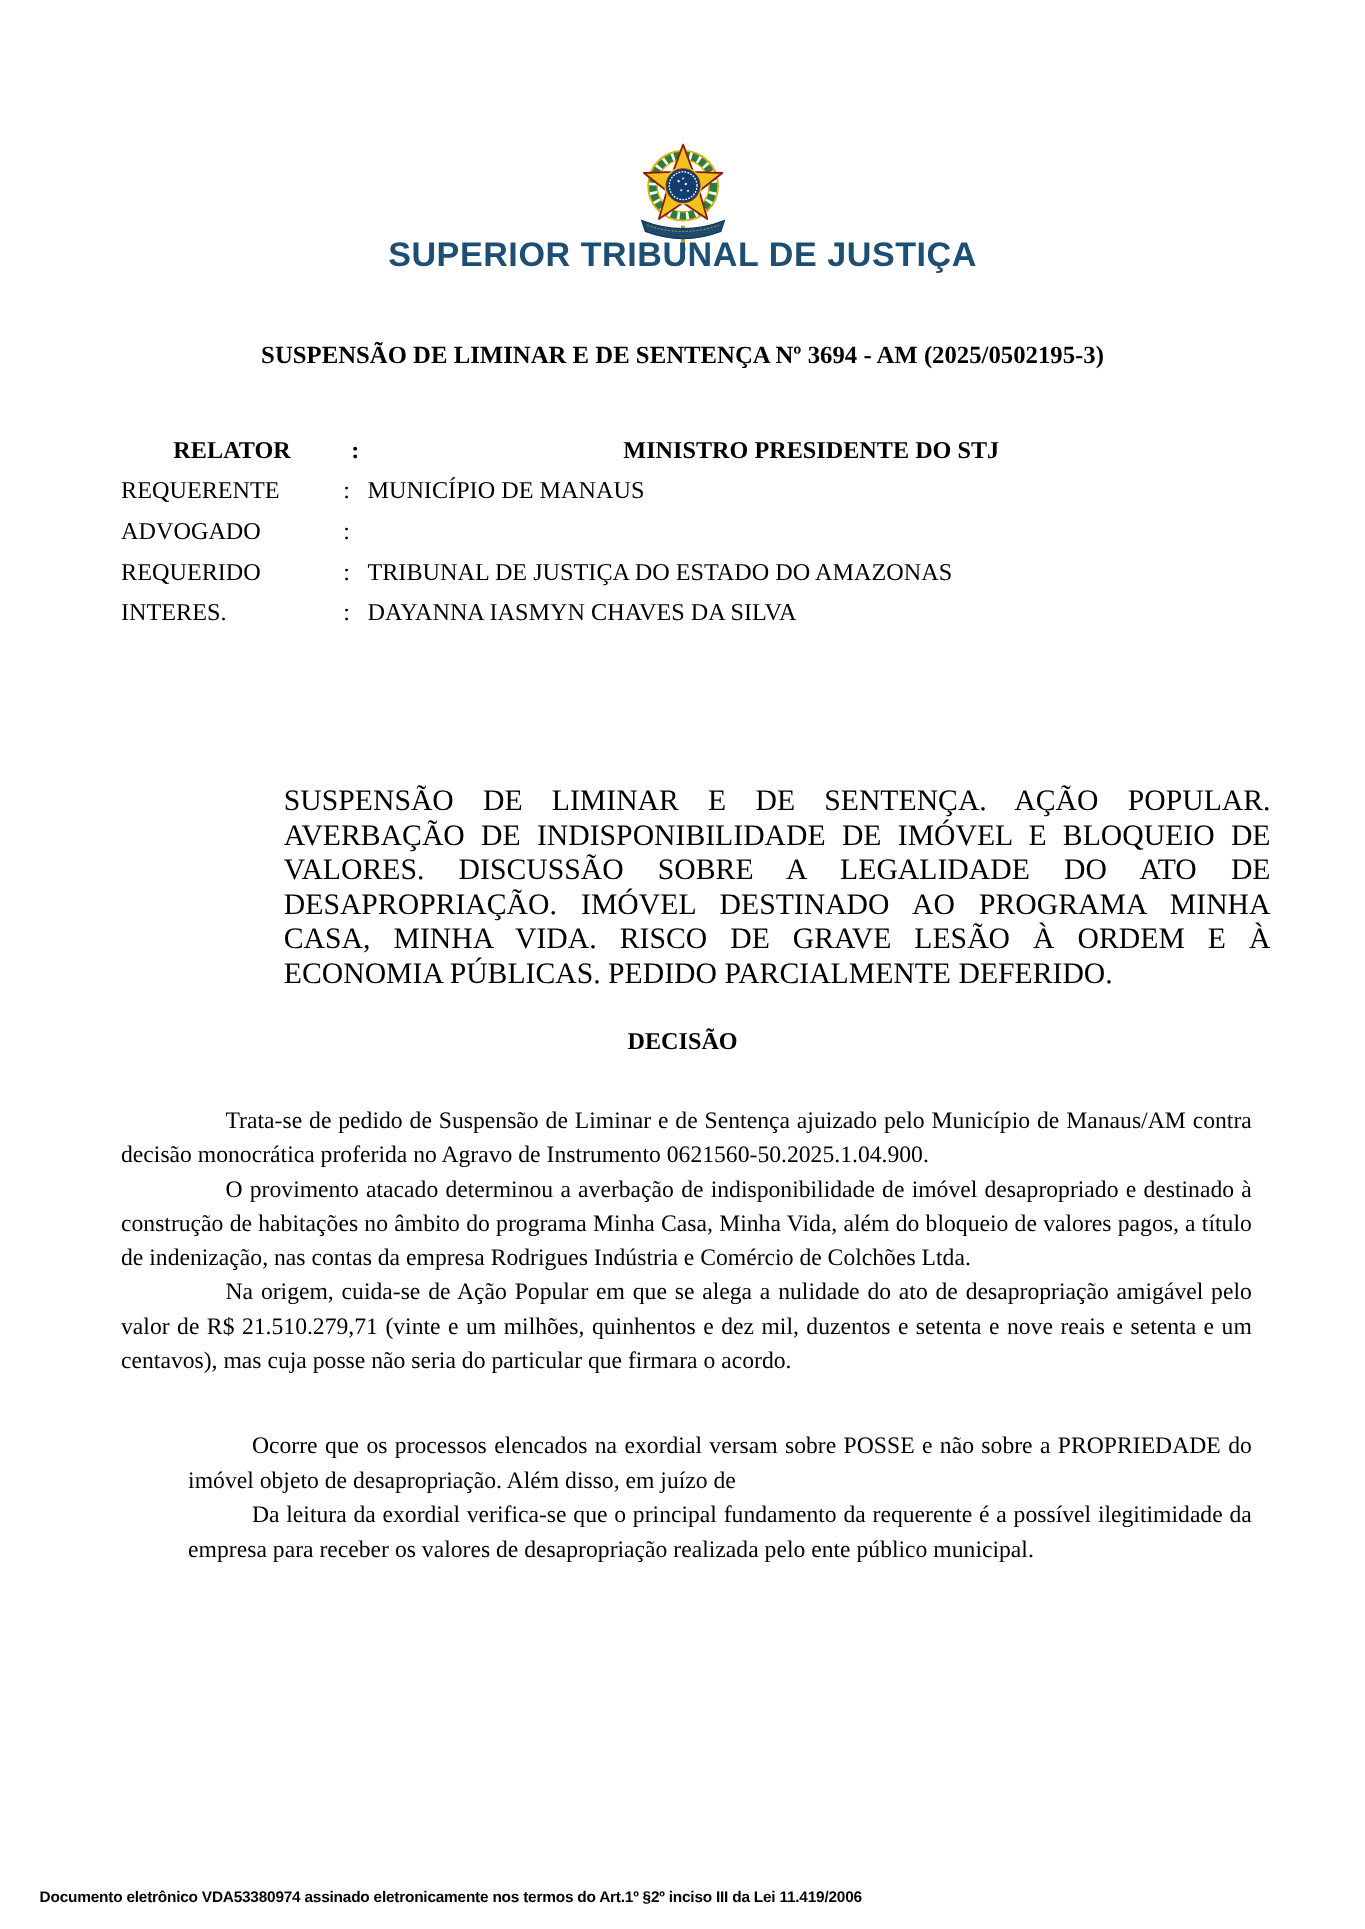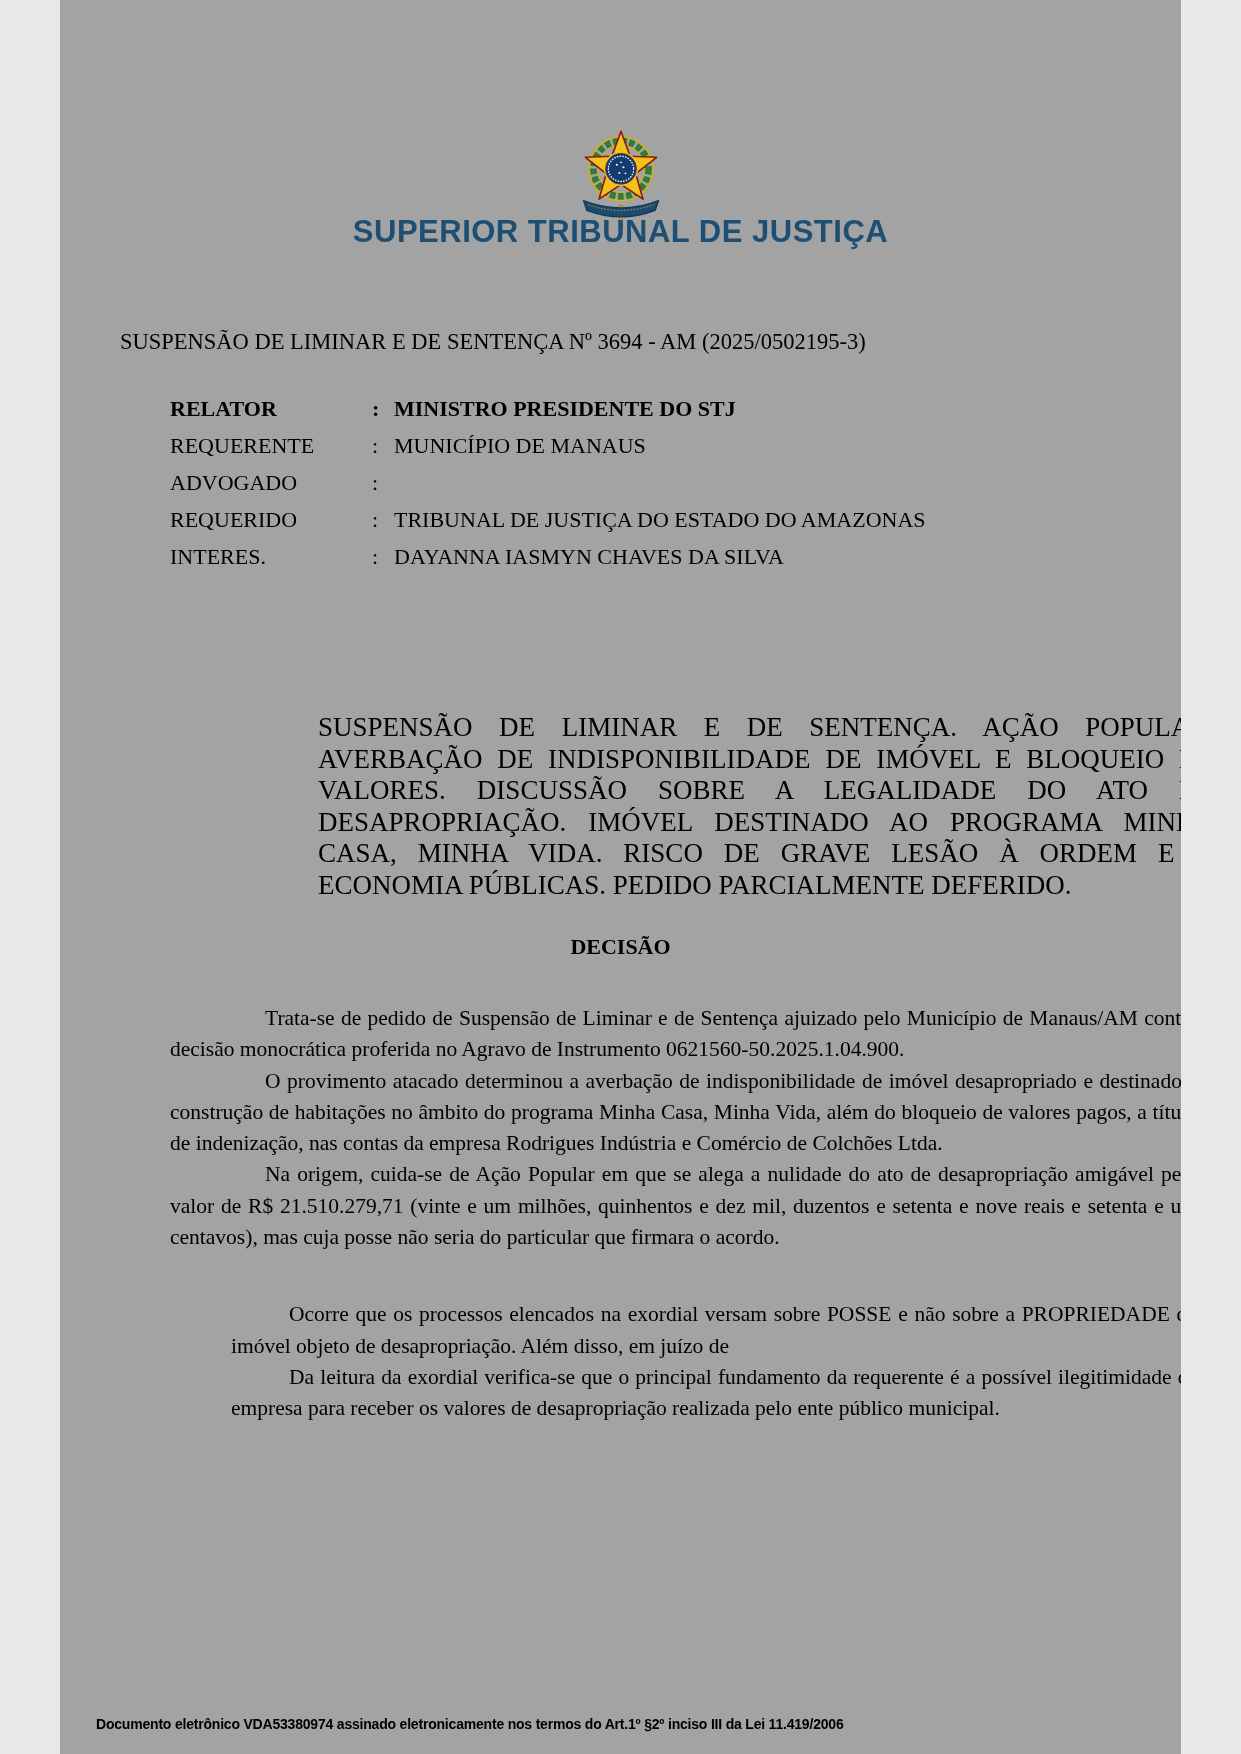--- a/index.html
+++ b/index.html
@@ -1,51 +1,51 @@
 <!DOCTYPE html>
 <html><head>
 <meta charset="utf-8">
 <style>
   * { margin:0; padding:0; box-sizing:border-box; }
   html,body { background:#e8e8e8; }
   .page {
     position:relative;
-    width:1121px; height:1754px;
+    width:1241px; height:1754px;
     margin:0 auto;
-    background:#a3a3a3;
+    background:#ffffff;
     font-family:"Liberation Serif", serif;
     color:#000;
     overflow:hidden;
   }
   .emblem {
     position:absolute; top:124px; left:50%;
     transform:translateX(-50%);
     width:98px; height:106px;
   }
   .org-title {
     position:absolute; top:214px; left:0; right:0;
     text-align:center;
     font-family:"Liberation Sans", sans-serif;
     font-weight:bold;
     font-size:31px;
     letter-spacing:0.5px;
     color:#1d4e74;
   }
   .caption {
-    position:absolute; top:329px; left:60px; right:60px;
-    text-align:left;
-    font-weight:normal;
+    position:absolute; top:310px; left:60px; right:60px;
+    text-align:center;
+    font-weight:bold;
     font-size:22.5px;
   }
   .parties {
     position:absolute; top:390px; left:110px; right:100px;
     font-size:22px;
   }
   .party-row { display:flex; height:37px; align-items:baseline; line-height:37px; }
-  .party-row.bold { font-weight:bold; }
+  .party-row.bold { font-weight:bold;text-align:center; }
   .p-label { width:202px; flex:none; }
   .p-colon { width:22px; flex:none; }
   .p-value { flex:1; white-space:nowrap; }
   .h-ementa, .h-decisao {
     position:absolute; left:0; right:0;
     text-align:center;
     font-weight:bold;
     font-size:22px;
   }
   .h-ementa { top:646px; }

